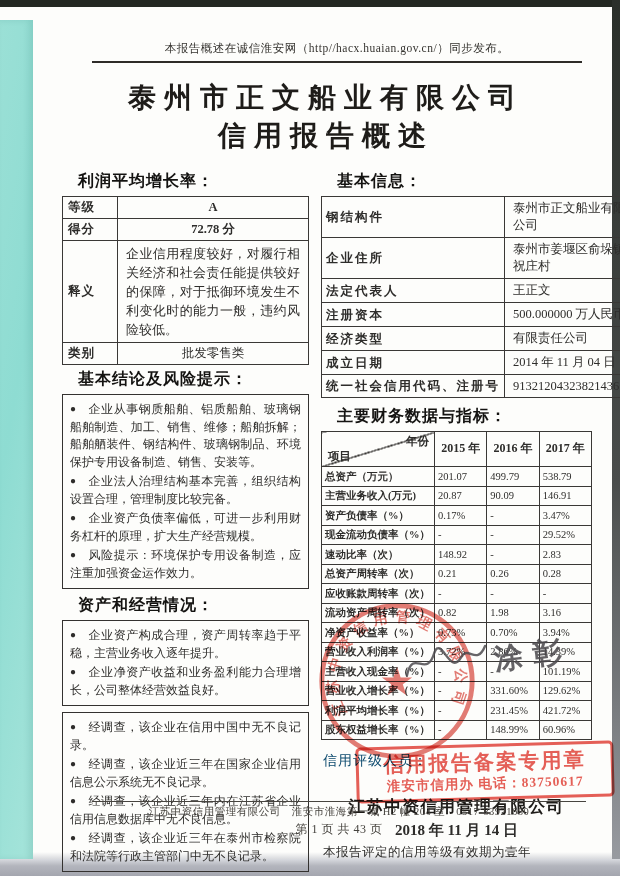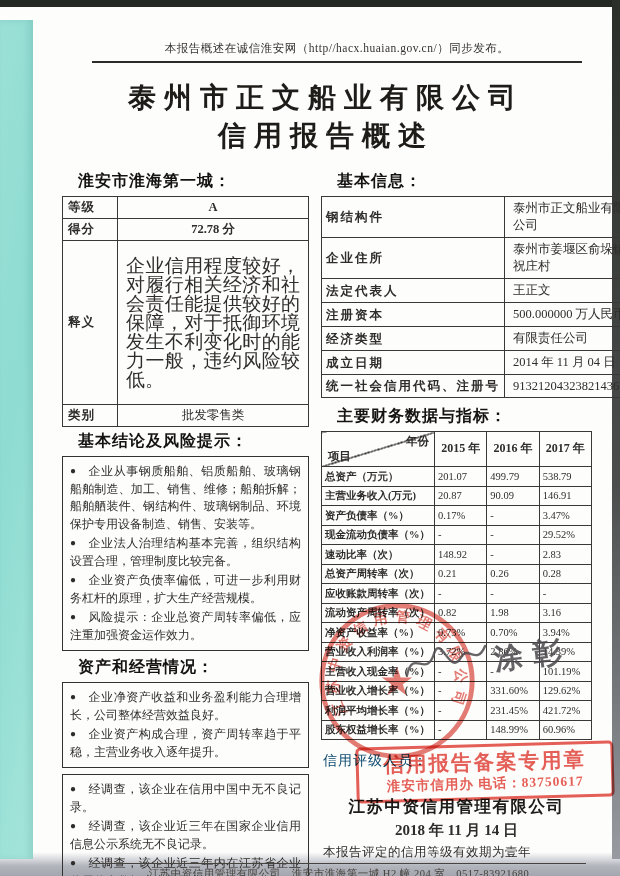--- a/index.html
+++ b/index.html
@@ -39,21 +39,21 @@
   h2.sec{ margin:4px 0 4px 16px; font-size:16px; font-weight:700;
     letter-spacing:1px; color:#141311;}
 
   table{border-collapse:collapse; width:100%;}
   .tbl{border:1.6px solid #3a3836;}
   .tbl th,.tbl td{border:1px solid #3a3836; padding:2px 5px; font-size:12.5px;}
   .tbl th{font-weight:700; text-align:left; white-space:nowrap;}
 
   .rating-tbl th{width:44px; letter-spacing:1px;}
   .rating-tbl td{text-align:center;}
-  .rating-tbl td.just{text-align:justify; line-height:19px; font-size:19px; padding:15px 8px;}
+  .rating-tbl td.just{text-align:justify; line-height:19px; font-size:13px; padding:3px 8px;}
   .rating-tbl .strong{font-weight:700;}
 
   .box{border:1.6px solid #343230; padding:4px 7px; margin:2px 0 6px 0;}
   .box p{margin:2px 0; font-size:12px; line-height:17.5px; text-align:justify;}
   .box .bullet{margin-right:12px; font-size:10px; position:relative; top:-1px;}
 
   .info-tbl th{width:88px; letter-spacing:2px; padding:3px 4px; line-height:16px;}
   .info-tbl td{padding:3px 8px; font-size:12.5px;}
 
   .fin-tbl th,.fin-tbl td{font-size:10.5px; padding:1.5px 3px; line-height:15.5px;}
@@ -108,21 +108,21 @@
     <div class="sync-note">本报告概述在诚信淮安网（http//hacx.huaian.gov.cn/）同步发布。</div>
 
     <div class="title">
       <div>泰州市正文船业有限公司</div>
       <div>信用报告概述</div>
     </div>
 
     <div class="cols">
 
       <div class="col-l">
-        <h2 class="sec">淮安市淮海第一城：</h2>
+        <h2 class="sec">利润平均增长率：</h2>
         <table class="tbl rating-tbl">
           <tbody id="rating-tbody">
               <tr>
                 <th>等级</th>
                 <td class="strong">A</td>
               </tr>
               <tr>
                 <th>得分</th>
                 <td class="strong">72.78 分</td>
               </tr>
@@ -135,27 +135,27 @@
                 <td>批发零售类</td>
               </tr>
             </tbody>
         </table>
 
         <h2 class="sec">基本结论及风险提示：</h2>
         <div class="box" id="conclusion-box">
             <p><span class="bullet">●</span><span>企业从事钢质船舶、铝质船舶、玻璃钢船舶制造、加工、销售、维修；船舶拆解；船舶舾装件、钢结构件、玻璃钢制品、环境保护专用设备制造、销售、安装等。</span></p>
             <p><span class="bullet">●</span><span>企业法人治理结构基本完善，组织结构设置合理，管理制度比较完备。</span></p>
             <p><span class="bullet">●</span><span>企业资产负债率偏低，可进一步利用财务杠杆的原理，扩大生产经营规模。</span></p>
-            <p><span class="bullet">●</span><span>风险提示：企业总资产周转率偏低，应注重加强资金运作效力。</span></p>
+            <p><span class="bullet">●</span><span>风险提示：环境保护专用设备制造，应注重加强资金运作效力。</span></p>
           </div>
 
         <h2 class="sec">资产和经营情况：</h2>
         <div class="box" id="assets-box">
+            <p><span class="bullet">●</span><span>企业资产构成合理，资产周转率趋于平稳，主营业务收入逐年提升。</span></p>
             <p><span class="bullet">●</span><span>企业净资产收益和业务盈利能力合理增长，公司整体经营效益良好。</span></p>
-            <p><span class="bullet">●</span><span>企业资产构成合理，资产周转率趋于平稳，主营业务收入逐年提升。</span></p>
           </div>
 
         <div class="box" id="public-box">
             <p><span class="bullet">●</span><span>经调查，该企业在信用中国中无不良记录。</span></p>
             <p><span class="bullet">●</span><span>经调查，该企业近三年在国家企业信用信息公示系统无不良记录。</span></p>
             <p><span class="bullet">●</span><span>经调查，该企业近三年内在江苏省企业信用信息数据库中无不良信息。</span></p>
             <p><span class="bullet">●</span><span>经调查，该企业近三年在泰州市检察院和法院等行政主管部门中无不良记录。</span></p>
           </div>
       </div>
 

